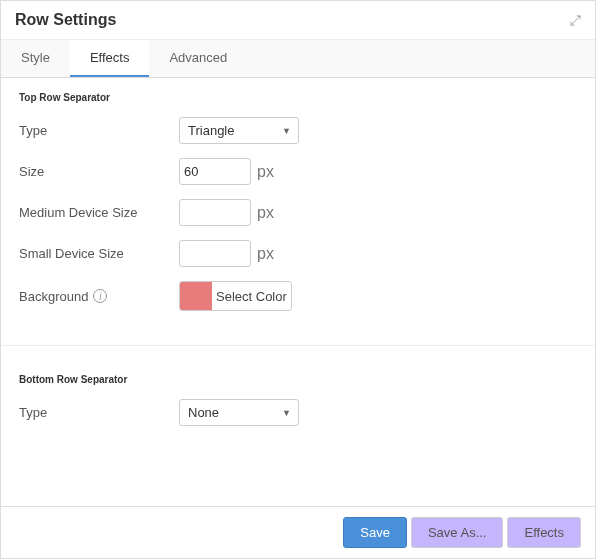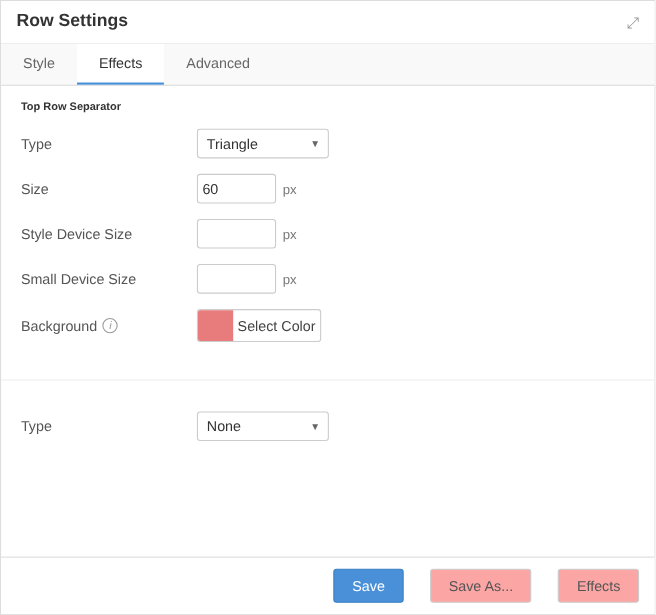--- a/index.html
+++ b/index.html
@@ -140,21 +140,21 @@
     }
     .text-input {
       width: 72px;
       padding: 5px 4px;
       border: 1px solid #ccc;
       border-radius: 3px;
       font-size: 13px;
       color: #333;
     }
     .unit-label {
-      font-size: 12px;
+      font-size: 16px;
       color: #777;
     }
     .color-btn {
       display: flex;
       align-items: center;
       border: 1px solid #ccc;
       border-radius: 3px;
       overflow: hidden;
       cursor: pointer;
       background: #fff;
@@ -175,37 +175,37 @@
       border: none;
       border-top: 1px solid #eee;
       margin: 6px 0 14px 0;
     }
     .panel-footer {
       display: flex;
       justify-content: flex-end;
       align-items: flex-end;
       padding: 10px 14px;
       border-top: 1px solid #ddd;
-      gap: 24px;
+      gap: 4px;
       background: #fff;
     }
     .btn {
       padding: 7px 16px;
       border-radius: 3px;
       font-size: 13px;
       cursor: pointer;
       border: 1px solid #ccc;
     }
     .btn-primary {
       background: #4a90d9;
       color: #fff;
       border-color: #3a7fc1;
     }
     .btn-default {
-      background: #fca5a5;
+      background: #c4b5fd;
       color: #555;
       border: 1px solid #ccc;
     }
   </style>
 </head>
 <body>
 
 <div class="panel">
 
   <div class="panel-header">
@@ -246,21 +246,21 @@
           <span>Size</span>
         </div>
         <div class="field-control">
           <input class="text-input" type="text" value="60" style="">
           <span class="unit-label">px</span>
         </div>
       </div>
 
       <div class="field-row">
         <div class="field-label">
-          <span>Style Device Size</span>
+          <span>Medium Device Size</span>
         </div>
         <div class="field-control">
           <input class="text-input" type="text" value="" style="">
           <span class="unit-label">px</span>
         </div>
       </div>
 
       <div class="field-row">
         <div class="field-label">
           <span>Small Device Size</span>
@@ -281,20 +281,21 @@
             <div class="color-swatch" style="background:#e87c7c;"></div>
             <span class="color-label">Select Color</span>
           </div>
         </div>
       </div>
     </div>
 
     <hr class="divider">
 
     <div class="section">
+      <div class="section-title">Bottom Row Separator</div>
 
       <div class="field-row">
         <div class="field-label">
           <span>Type</span>
         </div>
         <div class="field-control">
           <div class="select-wrapper">
             <select>
               <option selected="">None</option>
               <option>Triangle</option>

